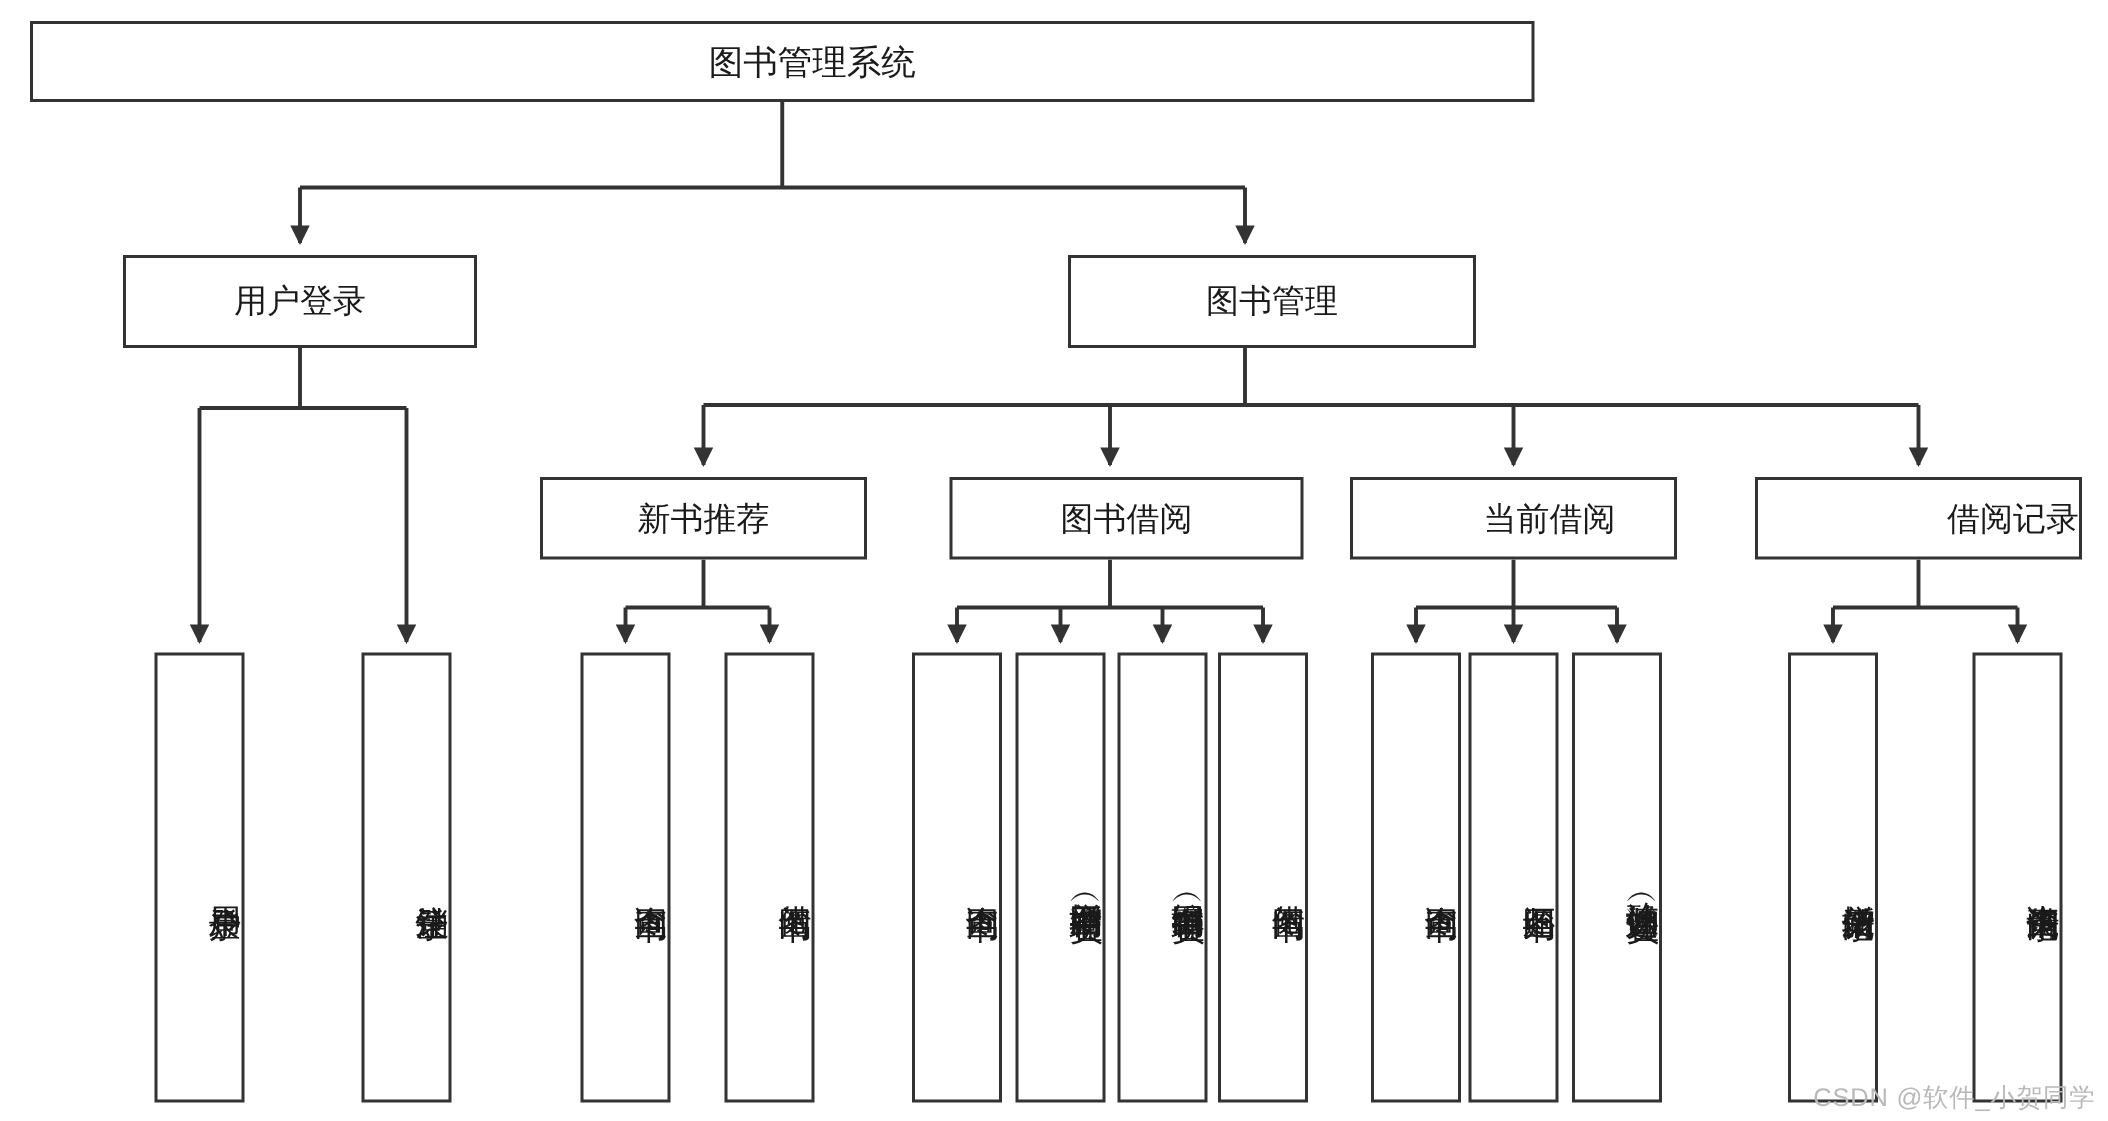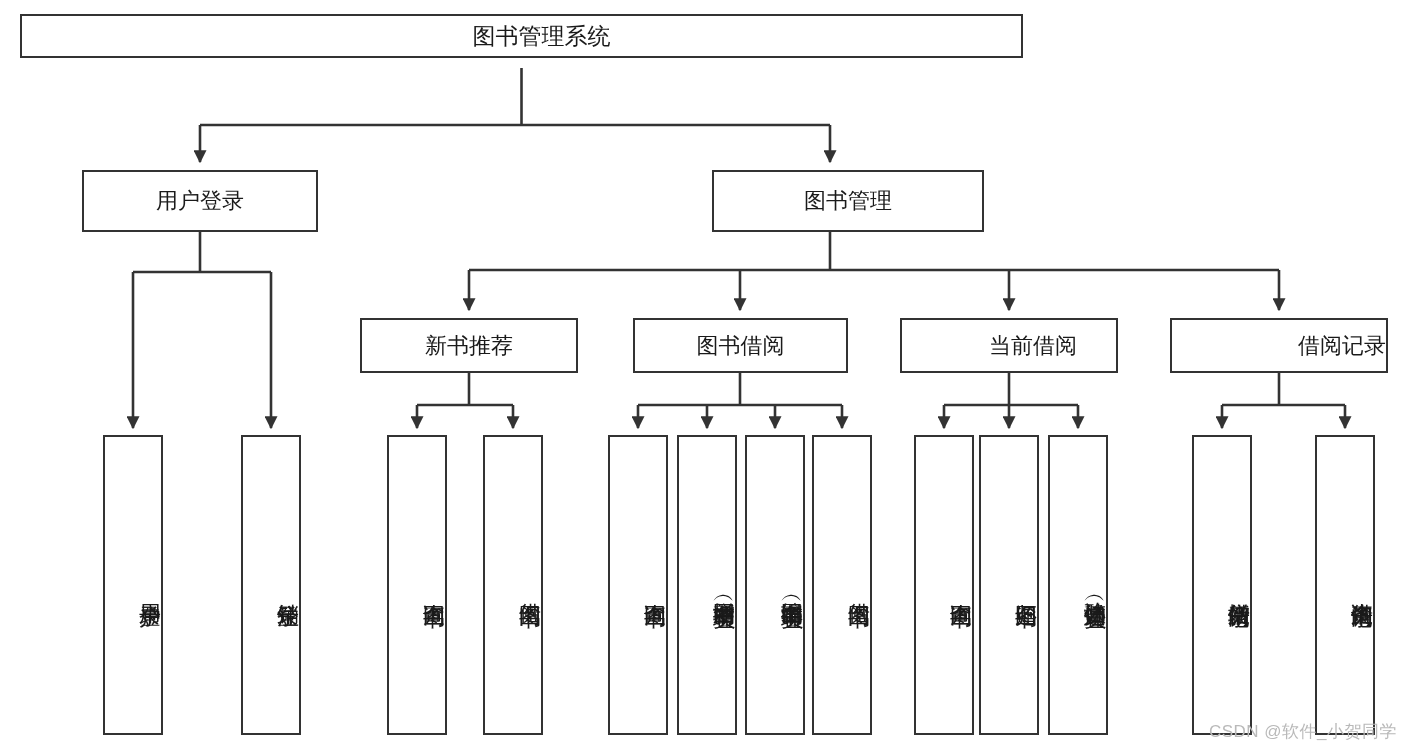--- a/index.html
+++ b/index.html
@@ -122,35 +122,35 @@
       <path d="M 1009 405 L 1009 428" marker-end="url(#arw)"></path>
       <path d="M 1078 405 L 1078 428" marker-end="url(#arw)"></path>
 
       <path d="M 1279 373 L 1279 405"></path>
       <path d="M 1222 405 L 1345 405"></path>
       <path d="M 1222 405 L 1222 428" marker-end="url(#arw)"></path>
       <path d="M 1345 405 L 1345 428" marker-end="url(#arw)"></path>
     </g>
   </svg>
 
-  <div class="node root" style="left:20px; top:14px; width:1003px; height:44px;padding-left:40px;">
+  <div class="node root" style="left:20px; top:14px; width:1003px; height:54px;padding-left:40px;">
     <span class="lbl">图书管理系统</span>
   </div>
 
   <div class="node lvl2" style="left:82px; top:170px; width:236px; height:62px;">
     <span class="lbl">用户登录</span>
   </div>
   <div class="node lvl2" style="left:712px; top:170px; width:272px; height:62px;">
     <span class="lbl">图书管理</span>
   </div>
 
   <div class="node lvl3" style="left:360px; top:318px; width:218px; height:55px;">
     <span class="lbl">新书推荐</span>
   </div>
-  <div class="node lvl3" style="left:633px; top:318px; width:215px; height:55px;">
+  <div class="node lvl3" style="left:633px; top:318px; width:236px; height:55px;">
     <span class="lbl">图书借阅</span>
   </div>
   <div class="node lvl3" style="left:900px; top:318px; width:218px; height:55px;padding-left:48px;">
     <span class="lbl">当前借阅</span>
   </div>
   <div class="node lvl3" style="left:1170px; top:318px; width:218px; height:55px;justify-content:flex-end;">
     <span class="lbl">借阅记录</span>
   </div>
 
   <div class="node leaf" style="left:103px; top:435px; width:60px; height:300px;">

